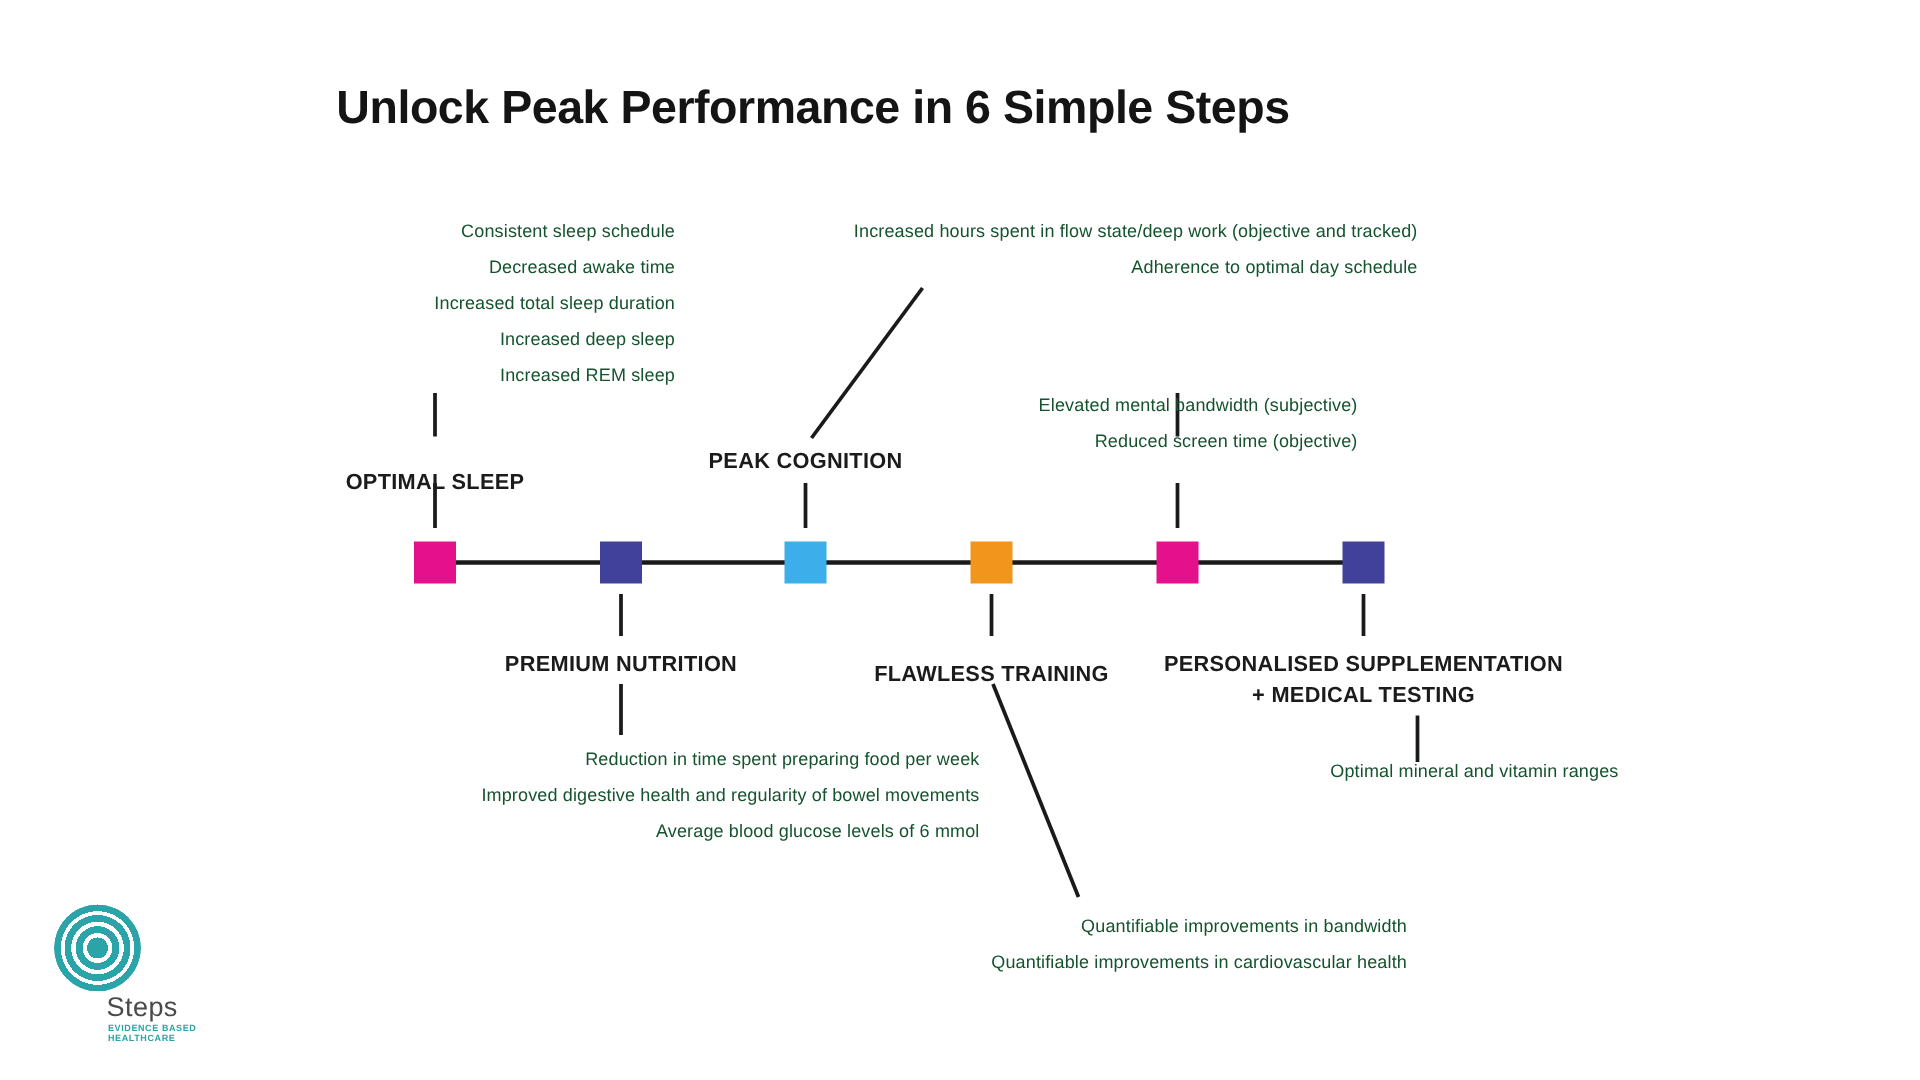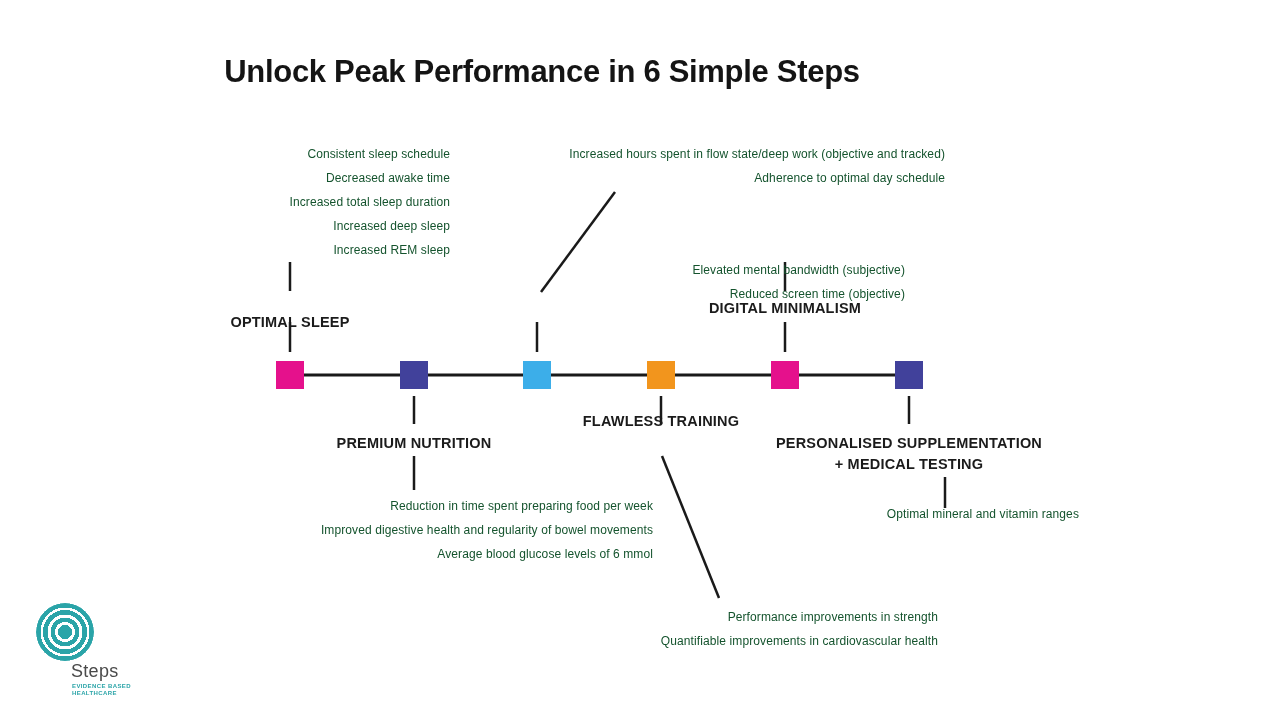--- a/index.html
+++ b/index.html
@@ -27,21 +27,21 @@
   .outcomes.training     {left:498px; top:605px; width:440px;}
   .outcomes.supplementation{left:739px; top:502px; width:340px;}
   .milestone-label{
     position:absolute;text-align:center;color:#1b1b1b;
     font-size:14.5px;font-weight:700;line-height:21px;letter-spacing:0.2px;
   }
   .label-sleep      {left:190px; top:312px; width:200px;}
   .label-cognition  {left:437px; top:298px; width:200px;}
   .label-minimalism {left:665px; top:298px; width:240px;}
   .label-nutrition  {left:314px; top:433px; width:200px;}
-  .label-training   {left:561px; top:411px; width:200px;}
+  .label-training   {left:561px; top:440px; width:200px;}
   .label-supplementation{left:759px; top:433px; width:300px;}
   .square{
     position:absolute;top:361px;width:28px;height:28px;background:#999;
   }
   .sq-0{left:276px;} .sq-1{left:400px;} .sq-2{left:523px;}
   .sq-3{left:647px;} .sq-4{left:771px;} .sq-5{left:895px;}
   .logo{position:absolute;left:36px;top:603px;width:140px;height:100px;}
   .logo-mark{
     position:absolute;left:0;top:0;width:58px;height:58px;border-radius:50%;
     background:radial-gradient(circle,
@@ -108,30 +108,30 @@
     <span>Reduced screen time (objective)</span>
   </div>
 
   <div class="outcomes nutrition">
     <span>Reduction in time spent preparing food per week</span>
     <span>Improved digestive health and regularity of bowel movements</span>
     <span>Average blood glucose levels of 6 mmol</span>
   </div>
 
   <div class="outcomes training">
-    <span>Performance improvements in strength</span>
+    <span>Quantifiable improvements in bandwidth</span>
     <span>Quantifiable improvements in cardiovascular health</span>
   </div>
 
   <div class="outcomes supplementation">
     <span>Optimal mineral and vitamin ranges</span>
   </div>
 
   <div class="milestone-label label-sleep">OPTIMAL SLEEP</div>
-  <div class="milestone-label label-minimalism">DIGITAL MINIMALISM</div>
+  <div class="milestone-label label-cognition">PEAK COGNITION</div>
   <div class="milestone-label label-nutrition">PREMIUM NUTRITION</div>
   <div class="milestone-label label-training">FLAWLESS TRAINING</div>
   <div class="milestone-label label-supplementation">
     <span>PERSONALISED SUPPLEMENTATION</span><br>
     <span>+ MEDICAL TESTING</span>
   </div>
 
   <div class="square sq-0" style="background-color: rgb(229, 17, 140);"></div>
   <div class="square sq-1" style="background-color: rgb(65, 65, 155);"></div>
   <div class="square sq-2" style="background-color: rgb(60, 174, 233);"></div>

